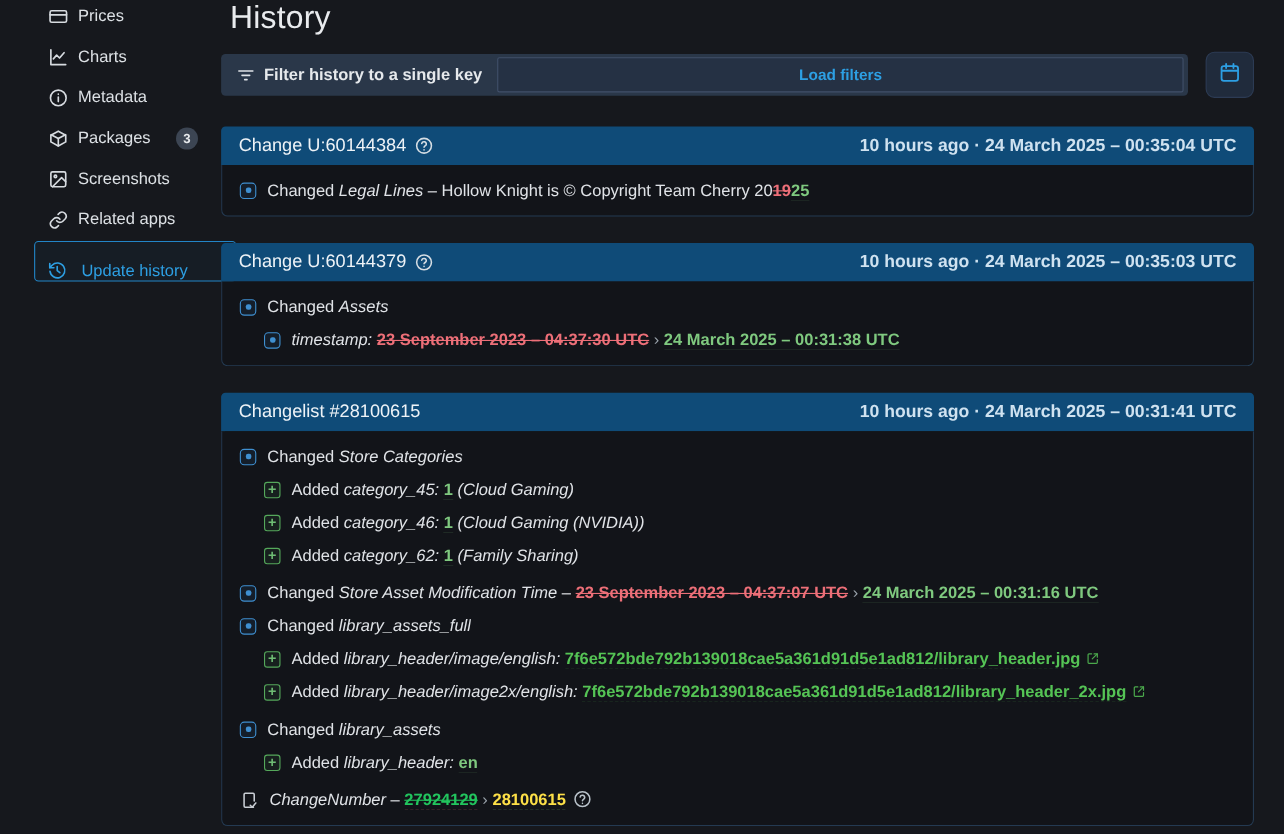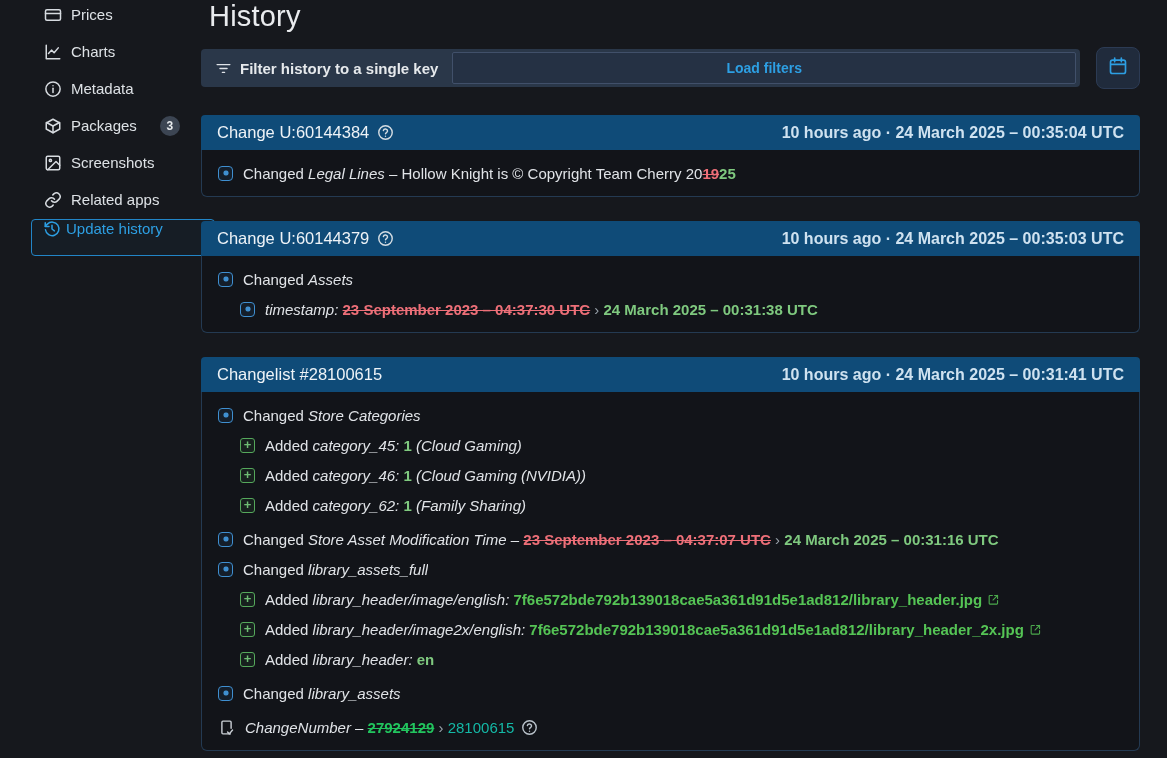--- a/index.html
+++ b/index.html
@@ -18,21 +18,21 @@
   }
   .side-item .s-icon { width:18px; height:18px; display:inline-flex; color:#d7dbe0; }
   .side-item .s-icon svg { width:18px; height:18px; }
   .side-badge {
     margin-left:14px; background:#3c4553; color:#e6e9ec; font-size:12px;
     min-width:20px; height:20px; border-radius:10px; display:inline-flex;
     align-items:center; justify-content:center; padding:0 6px; font-weight:600;
   }
   .side-active {
     margin-top:1px; margin-left:1px; width:184px; height:37px;
-    display:flex; align-items:flex-start; gap:5px; padding-left:11px;
+    display:flex; align-items:flex-end; gap:13px; padding-left:11px;
     border:1px solid #2285c7; border-radius:4px; color:#2d9fe3;
     font-size:15px; cursor:pointer; background:rgba(33,133,199,0.05);
   }
   .side-active .s-icon { width:18px; height:18px; display:inline-flex; color:#2d9fe3; }
   .side-active .s-icon svg { width:18px; height:18px; }
   
   .main { flex:1; padding:0 27px 0 16px; }
   .page-title { font-size:29px; font-weight:500; color:#e9ebee; margin:0 0 14px 8px; letter-spacing:0.2px; }
   .filter-row { display:flex; align-items:center; gap:16px; margin-bottom:26px; }
   .filter-bar {
@@ -91,21 +91,21 @@
   }
   .ic-doc { flex:0 0 17px; width:17px; height:17px; display:inline-flex; color:#c9ced4; }
   .ic-doc svg { width:17px; height:17px; }
   
   .seg-i { font-style:italic; }
   .seg-rm { color:#ed6f78; font-weight:600; text-decoration:line-through; }
   .seg-ad { color:#7fc97f; font-weight:600; border-bottom:1px solid rgba(127,201,127,0.5); }
   .seg-lk { color:#55c455; font-weight:700; border-bottom:1px dashed rgba(85,196,85,0.55); cursor:pointer; }
   .seg-sep { color:#9aa3ab; }
   .seg-rm2 { color:#22c55e; font-weight:600; text-decoration:line-through; border-bottom:1px dashed rgba(237,111,120,0.6); }
-  .seg-ad2 { color:#14b8a6; font-weight:400; border-bottom:1px dashed rgba(127,201,127,0.6); }
+  .seg-ad2 { color:#fde047; font-weight:700; border-bottom:1px dashed rgba(127,201,127,0.6); }
   .ext-icon { display:inline-flex; width:13px; height:13px; color:#55c455; opacity:0.85; margin-left:5px; vertical-align:-1px; cursor:pointer; }
   .ext-icon svg { width:13px; height:13px; }
   .row-q { display:inline-flex; width:17px; height:17px; color:#b9c2ca; margin-left:7px; vertical-align:-3px; cursor:pointer; }
   .row-q svg { width:17px; height:17px; }
 </style>
 </head>
 <body>
 
 <nav class="sidebar">
   <div>
@@ -264,22 +264,22 @@
           <div class="row ind1"><span class="ic-add"></span><span class="row-text"><span>Added </span><span class="seg-i">library_header/image/english:</span><span> </span><span class="seg-lk">7f6e572bde792b139018cae5a361d91d5e1ad812/library_header.jpg</span><span class="ext-icon"><svg viewBox="0 0 24 24" fill="none" stroke="currentColor" stroke-width="2" stroke-linecap="round" stroke-linejoin="round">
                   <path d="M14 4.5h5.5V10"></path>
                   <path d="M19.5 4.5L11 13"></path>
                   <path d="M19.5 14v5a1.5 1.5 0 0 1-1.5 1.5H5.5A1.5 1.5 0 0 1 4 19V6a1.5 1.5 0 0 1 1.5-1.5H10"></path>
                 </svg></span></span></div>
           <div class="row ind1"><span class="ic-add"></span><span class="row-text"><span>Added </span><span class="seg-i">library_header/image2x/english:</span><span> </span><span class="seg-lk">7f6e572bde792b139018cae5a361d91d5e1ad812/library_header_2x.jpg</span><span class="ext-icon"><svg viewBox="0 0 24 24" fill="none" stroke="currentColor" stroke-width="2" stroke-linecap="round" stroke-linejoin="round">
                   <path d="M14 4.5h5.5V10"></path>
                   <path d="M19.5 4.5L11 13"></path>
                   <path d="M19.5 14v5a1.5 1.5 0 0 1-1.5 1.5H5.5A1.5 1.5 0 0 1 4 19V6a1.5 1.5 0 0 1 1.5-1.5H10"></path>
                 </svg></span></span></div>
+          <div class="row gap-top"><span class="ic-mod"></span><span class="row-text"><span>Changed </span><span class="seg-i">library_assets</span></span></div>
           <div class="row ind1"><span class="ic-add"></span><span class="row-text"><span>Added </span><span class="seg-i">library_header:</span><span> </span><span class="seg-ad">en</span></span></div>
-          <div class="row gap-top"><span class="ic-mod"></span><span class="row-text"><span>Changed </span><span class="seg-i">library_assets</span></span></div>
           <div class="row gap-top"><span class="ic-doc"><svg viewBox="0 0 24 24" fill="none" stroke="currentColor" stroke-width="2" stroke-linecap="round" stroke-linejoin="round">
                 <path d="M17.5 21H7a1.5 1.5 0 0 1-1.5-1.5v-15A1.5 1.5 0 0 1 7 3h10a1.5 1.5 0 0 1 1.5 1.5V13"></path>
                 <polyline points="13.5 18.5 16 21 20.5 15.5"></polyline>
               </svg></span><span class="row-text"><span class="seg-i">ChangeNumber</span><span> – </span><span class="seg-rm2">27924129</span><span class="seg-sep"> › </span><span class="seg-ad2">28100615</span><span class="row-q"><svg viewBox="0 0 24 24" fill="none" stroke="currentColor" stroke-width="2" stroke-linecap="round" stroke-linejoin="round">
                   <circle cx="12" cy="12" r="9.5"></circle>
                   <path d="M9 9.2a3 3 0 0 1 5.9.8c0 2-2.9 2.3-2.9 3.9"></path>
                   <line x1="12" y1="17.2" x2="12" y2="17.4"></line>
                 </svg></span></span></div>
         </div>
       </section>

